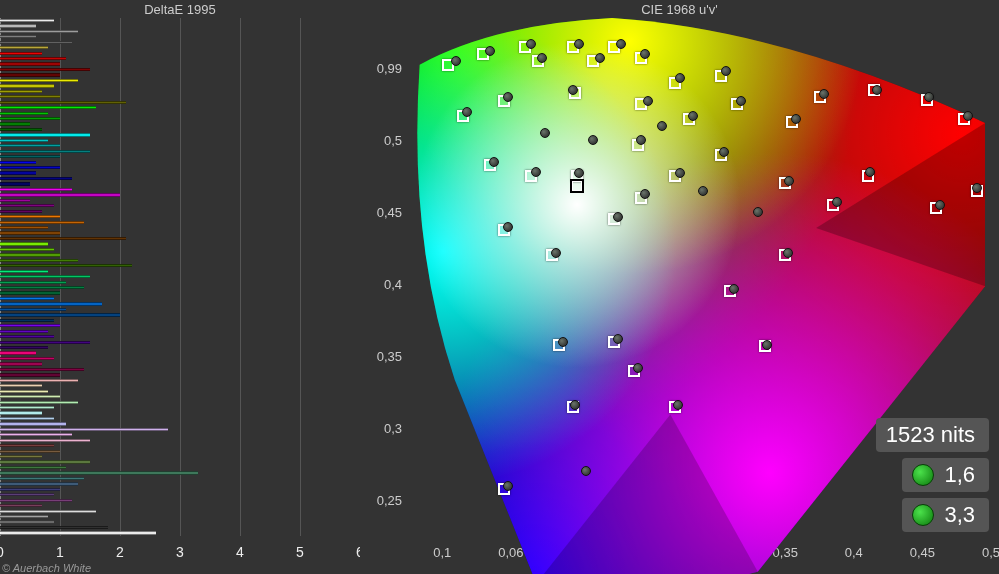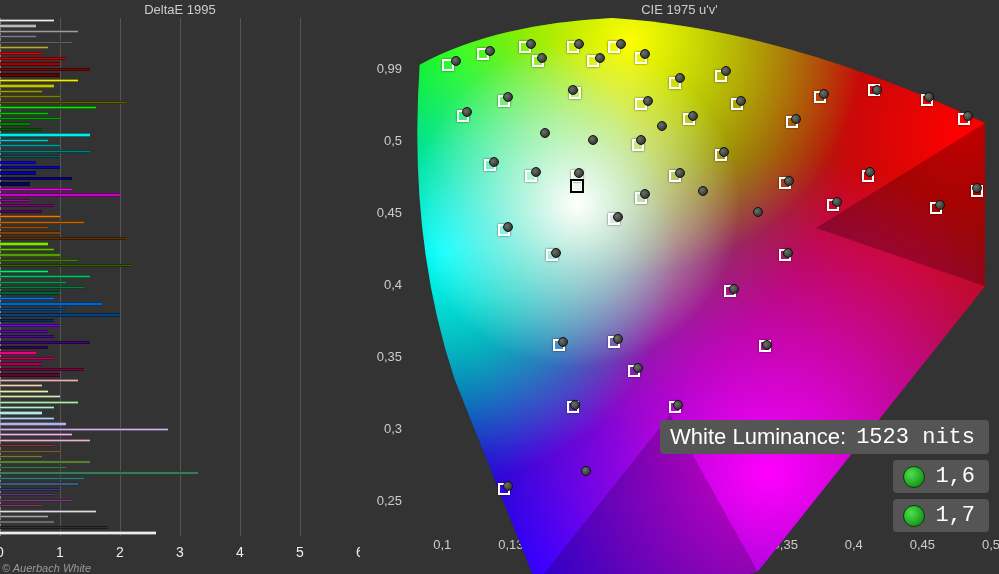--- a/index.html
+++ b/index.html
@@ -138,21 +138,21 @@
     position: absolute;
     bottom: 14px;
     left: 48px;
     right: 8px;
     height: 22px;
     font-size: 13px;
     color: #ccc;
   }
   .x-axis-right .tick {
     position: absolute;
-    bottom: 8px;
+    bottom: 0;
     transform: translateX(-50%);
   }
   .target-sq {
     position: absolute;
     width: 12px;
     height: 12px;
     border: 2px solid #fff;
     transform: translate(-50%, 50%);
     box-shadow: 0 0 2px rgba(0,0,0,0.6);
   }
@@ -195,21 +195,21 @@
     white-space: nowrap;
   }
   .pill .dot {
     width: 22px;
     height: 22px;
     border-radius: 50%;
     background: radial-gradient(circle at 35% 35%, #4be24b, #0b780b);
     border: 1px solid #064006;
   }
   .pill .label { color: #fff; }
-  .pill .val { margin-left: 0; color:#fff;font-family:Liberation Mono, monospace; }
+  .pill .val { margin-left: 0; color:#fff; }
 </style>
 </head>
 <body>
 
 <div class="container">
 
   <div class="left-panel">
     <div class="left-title">DeltaE 1995</div>
     <div class="bar-plot" id="bar-plot">
         <div class="baseline" style="left: 0px;"></div>
@@ -323,33 +323,33 @@
         <span class="tick" style="left: 120px;">2</span>
         <span class="tick" style="left: 180px;">3</span>
         <span class="tick" style="left: 240px;">4</span>
         <span class="tick" style="left: 300px;">5</span>
         <span class="tick" style="left: 360px;">6</span>
       </div>
     <div class="copyright">© Auerbach White</div>
   </div>
 
   <div class="right-panel">
-    <div class="right-title">CIE 1975 u'v'</div>
+    <div class="right-title">CIE 1968 u'v'</div>
     <div class="y-axis-right" id="y-axis-right">
         <span class="tick" style="bottom: 35.9722px;">0,25</span>
         <span class="tick" style="bottom: 107.917px;">0,3</span>
         <span class="tick" style="bottom: 179.861px;">0,35</span>
         <span class="tick" style="bottom: 251.806px;">0,4</span>
         <span class="tick" style="bottom: 323.75px;">0,45</span>
         <span class="tick" style="bottom: 395.694px;">0,5</span>
         <span class="tick" style="bottom: 467.639px;">0,99</span>
       </div>
     <div class="x-axis-right" id="x-axis-right">
         <span class="tick" style="left: 34.2941px;">0,1</span>
-        <span class="tick" style="left: 102.882px;">0,13</span>
+        <span class="tick" style="left: 102.882px;">0,06</span>
         <span class="tick" style="left: 171.471px;">0,2</span>
         <span class="tick" style="left: 240.059px;">0,25</span>
         <span class="tick" style="left: 308.647px;">0,3</span>
         <span class="tick" style="left: 377.235px;">0,35</span>
         <span class="tick" style="left: 445.824px;">0,4</span>
         <span class="tick" style="left: 514.412px;">0,45</span>
         <span class="tick" style="left: 583px;">0,5</span>
       </div>
     <div class="cie-plot" id="cie-plot">
       <svg class="cie-gamut" viewBox="0 0 100 100" preserveAspectRatio="none">
@@ -494,26 +494,25 @@
         <div class="measured-pt" style="left: 349.8px; bottom: 323.75px;"></div>
         <div class="measured-pt" style="left: 294.929px; bottom: 345.333px;"></div>
         <div class="measured-pt" style="left: 253.776px; bottom: 410.083px;"></div>
         <div class="measured-pt" style="left: 185.188px; bottom: 395.694px;"></div>
         <div class="measured-pt" style="left: 137.176px; bottom: 402.889px;"></div>
         <div class="center-sq" style="left: 168.727px; bottom: 349.65px;"></div>
       </div>
 
     <div class="stats">
       <div class="pill">
-        <span class="label">White Luminance:</span>
         <span class="val">1523 nits</span>
       </div>
       <div class="pill">
         <span class="dot"></span>
         <span class="val">1,6</span>
       </div>
       <div class="pill">
         <span class="dot"></span>
-        <span class="val">1,7</span>
+        <span class="val">3,3</span>
       </div>
     </div>
   </div>
 </div>
 
 </body></html>

